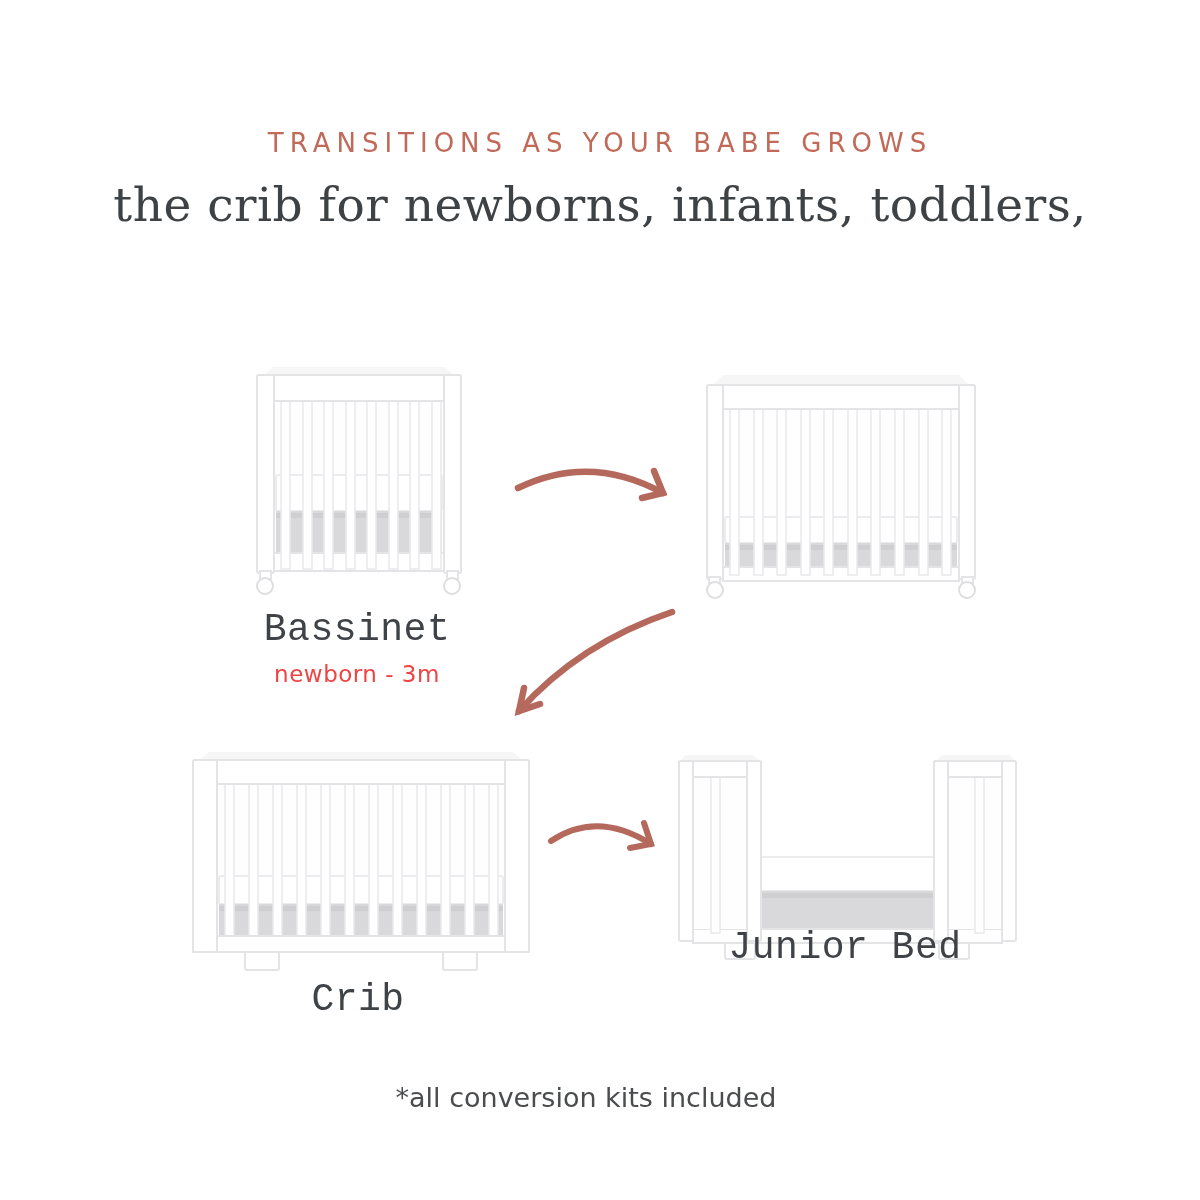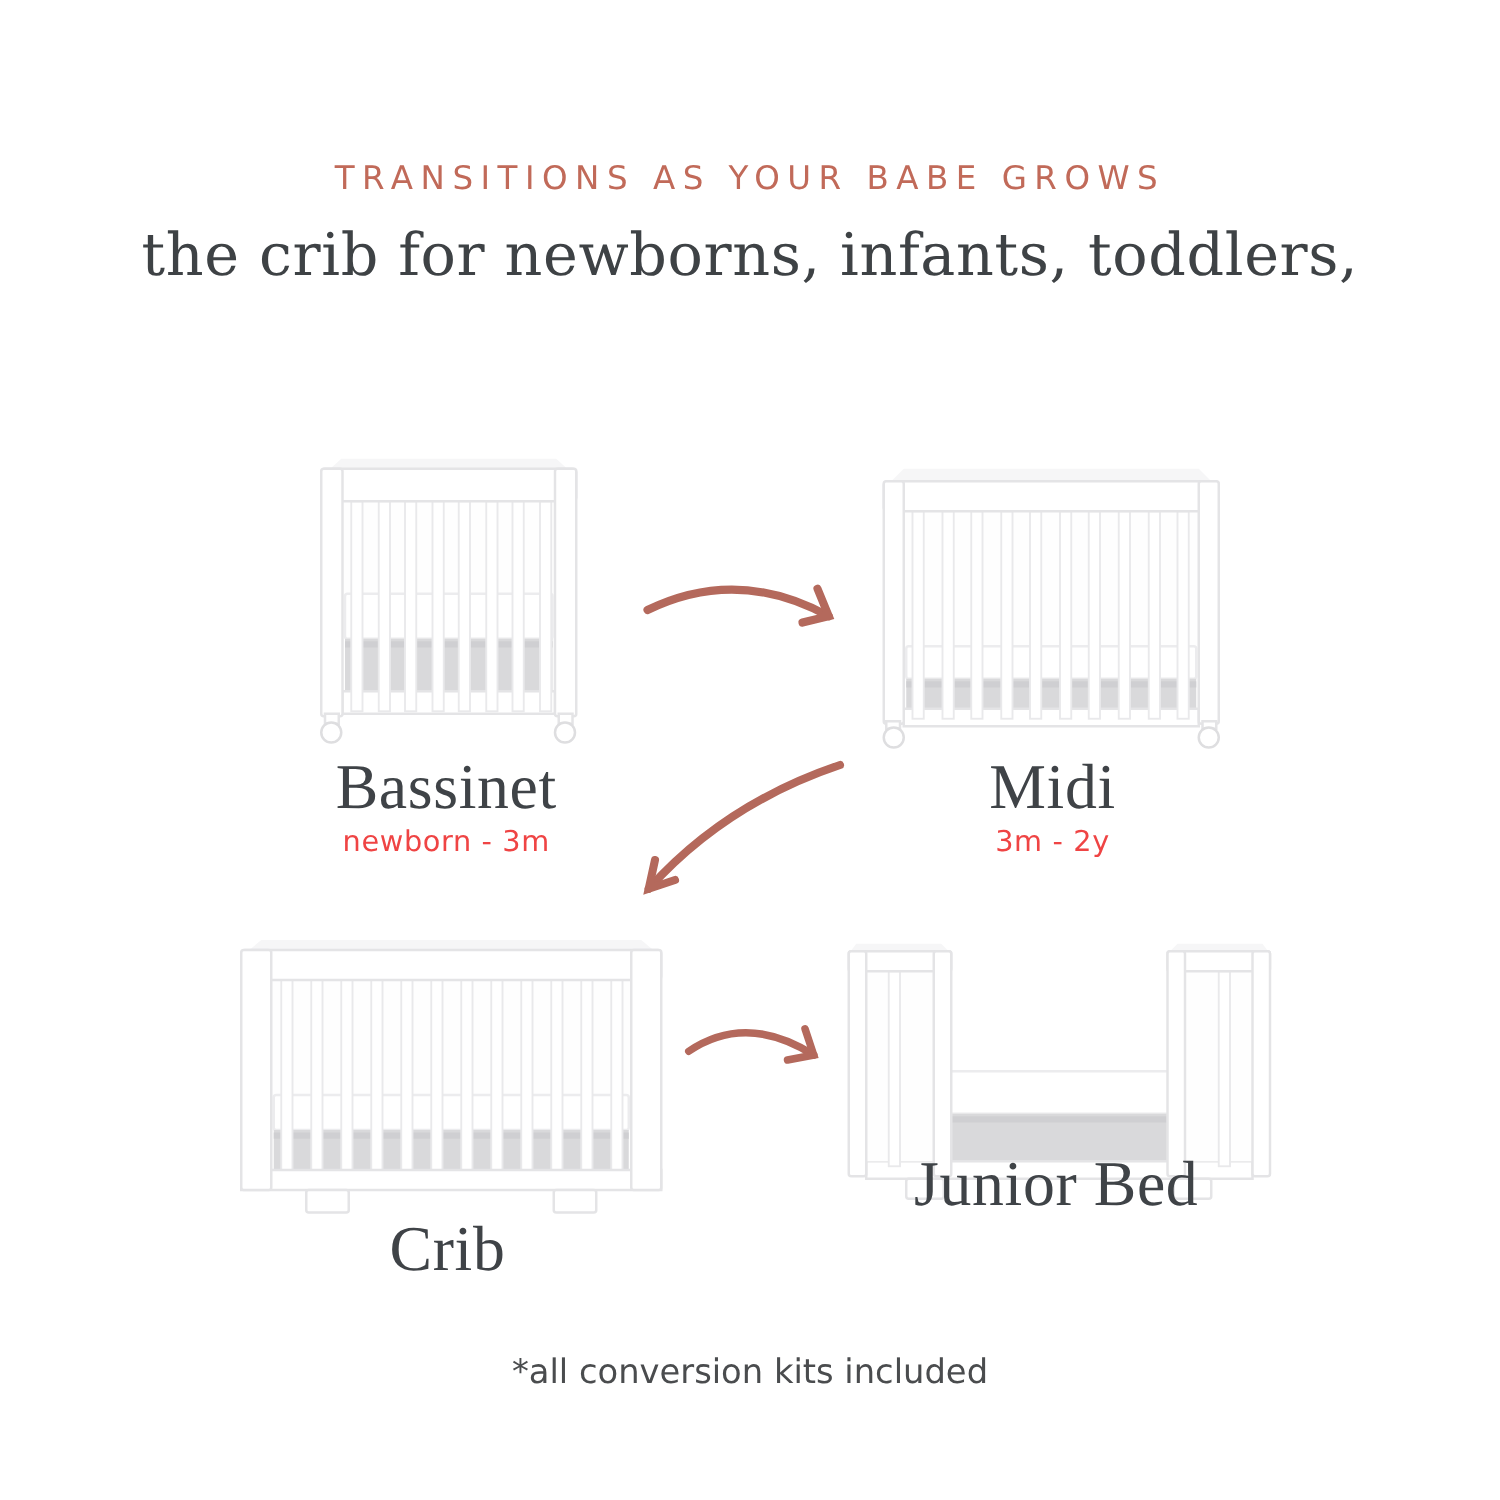--- a/index.html
+++ b/index.html
@@ -15,31 +15,31 @@
   .heading{
     position:absolute;top:174px;left:0;width:1200px;text-align:center;margin:0;
     font-family:"DejaVu Serif","Liberation Serif",serif;font-weight:500;
     font-size:47px;line-height:61px;color:#3e4245;letter-spacing:0.5px;
   }
   .heading span{display:block;}
   .stage{position:absolute;margin:0;padding:0;}
   .stage svg{display:block;}
   .caption{position:absolute;text-align:center;}
   .stage-name{
-    font-family:Liberation Serif, serif;font-size:51px;
+    font-family:Liberation Mono, monospace;font-size:38px;
     line-height:48px;color:#3f4347;letter-spacing:0.5px;
   }
   .stage-age{
     font-family:"DejaVu Sans",sans-serif;font-size:23px;line-height:40px;
     color:#ef4444;letter-spacing:0.5px;
   }
   .arrow{position:absolute;}
   .footnote{
     position:absolute;top:1082px;left:0;width:1172px;text-align:center;
-    font-family:"DejaVu Sans",sans-serif;font-size:27px;color:#4a4c4e;padding-left:14px;
+    font-family:"DejaVu Sans",sans-serif;font-size:27px;color:#4a4c4e;
   }
   
   .wood{fill:#ffffff;stroke:#e4e4e6;stroke-width:2;}
   .slat{fill:#ffffff;stroke:#e9e9eb;stroke-width:1.5;}
   .topface{fill:#f6f6f7;stroke:none;}
   .interior{fill:#fefefe;stroke:none;}
   .mattress{fill:#ffffff;stroke:#ececee;stroke-width:2;}
   .mgray{fill:#d9d9db;stroke:none;}
   .mdark{fill:#cfcfd2;stroke:none;}
   .caster{fill:#ffffff;stroke:#dedee0;stroke-width:2;}
@@ -194,24 +194,20 @@
     <g fill="none" stroke="#b4695c" stroke-width="6" stroke-linecap="round">
       <path d="M 16 36 Q 62 5 116 39"></path>
       <path d="M 109 18 L 116 39 L 95 43"></path>
     </g>
   </svg>
 
   <div class="caption" style="left:227px;top:606px;width:260px;">
     <div class="stage-name">Bassinet</div>
     <div class="stage-age">newborn - 3m</div>
   </div>
-  <div class="caption" style="left:712px;top:606px;width:260px;">
-    <div class="stage-name">Midi</div>
-    <div class="stage-age">3m - 2y</div>
-  </div>
   <div class="caption" style="left:228px;top:976px;width:260px;">
     <div class="stage-name">Crib</div>
   </div>
   <div class="caption" style="left:712px;top:924px;width:266px;">
     <div class="stage-name">Junior Bed</div>
   </div>
 
   <div class="footnote">*all conversion kits included</div>
 
 </div>

